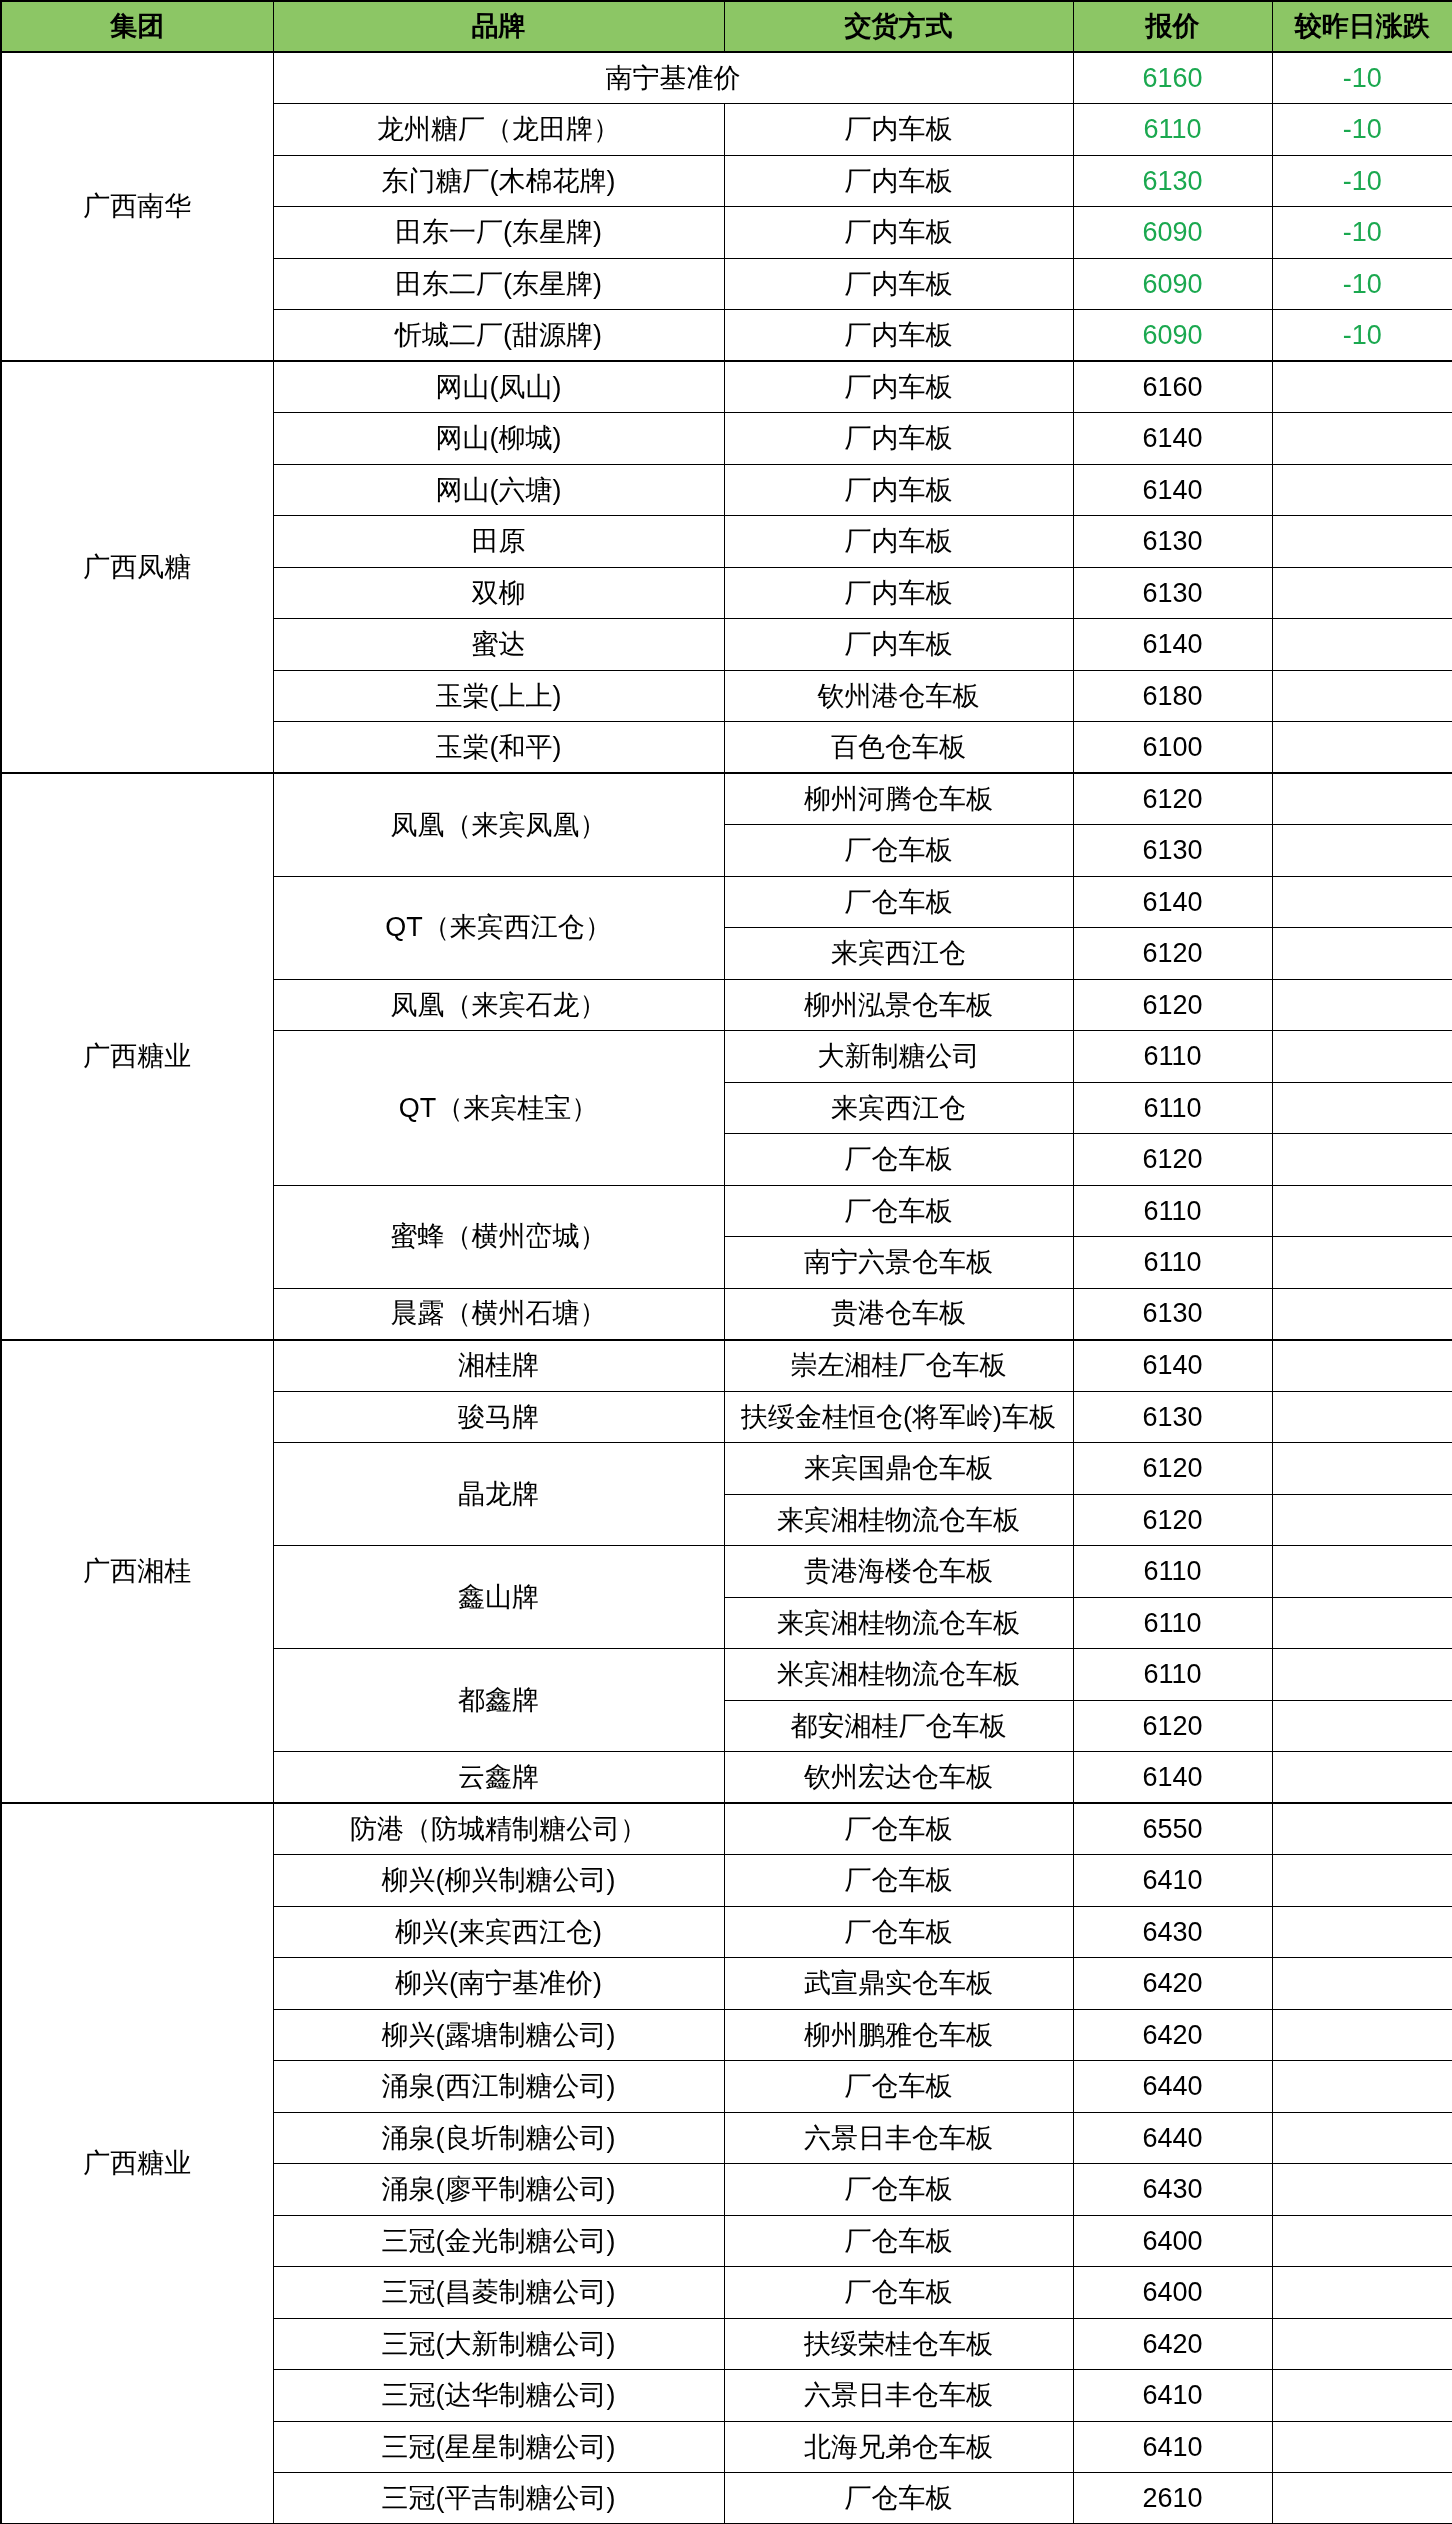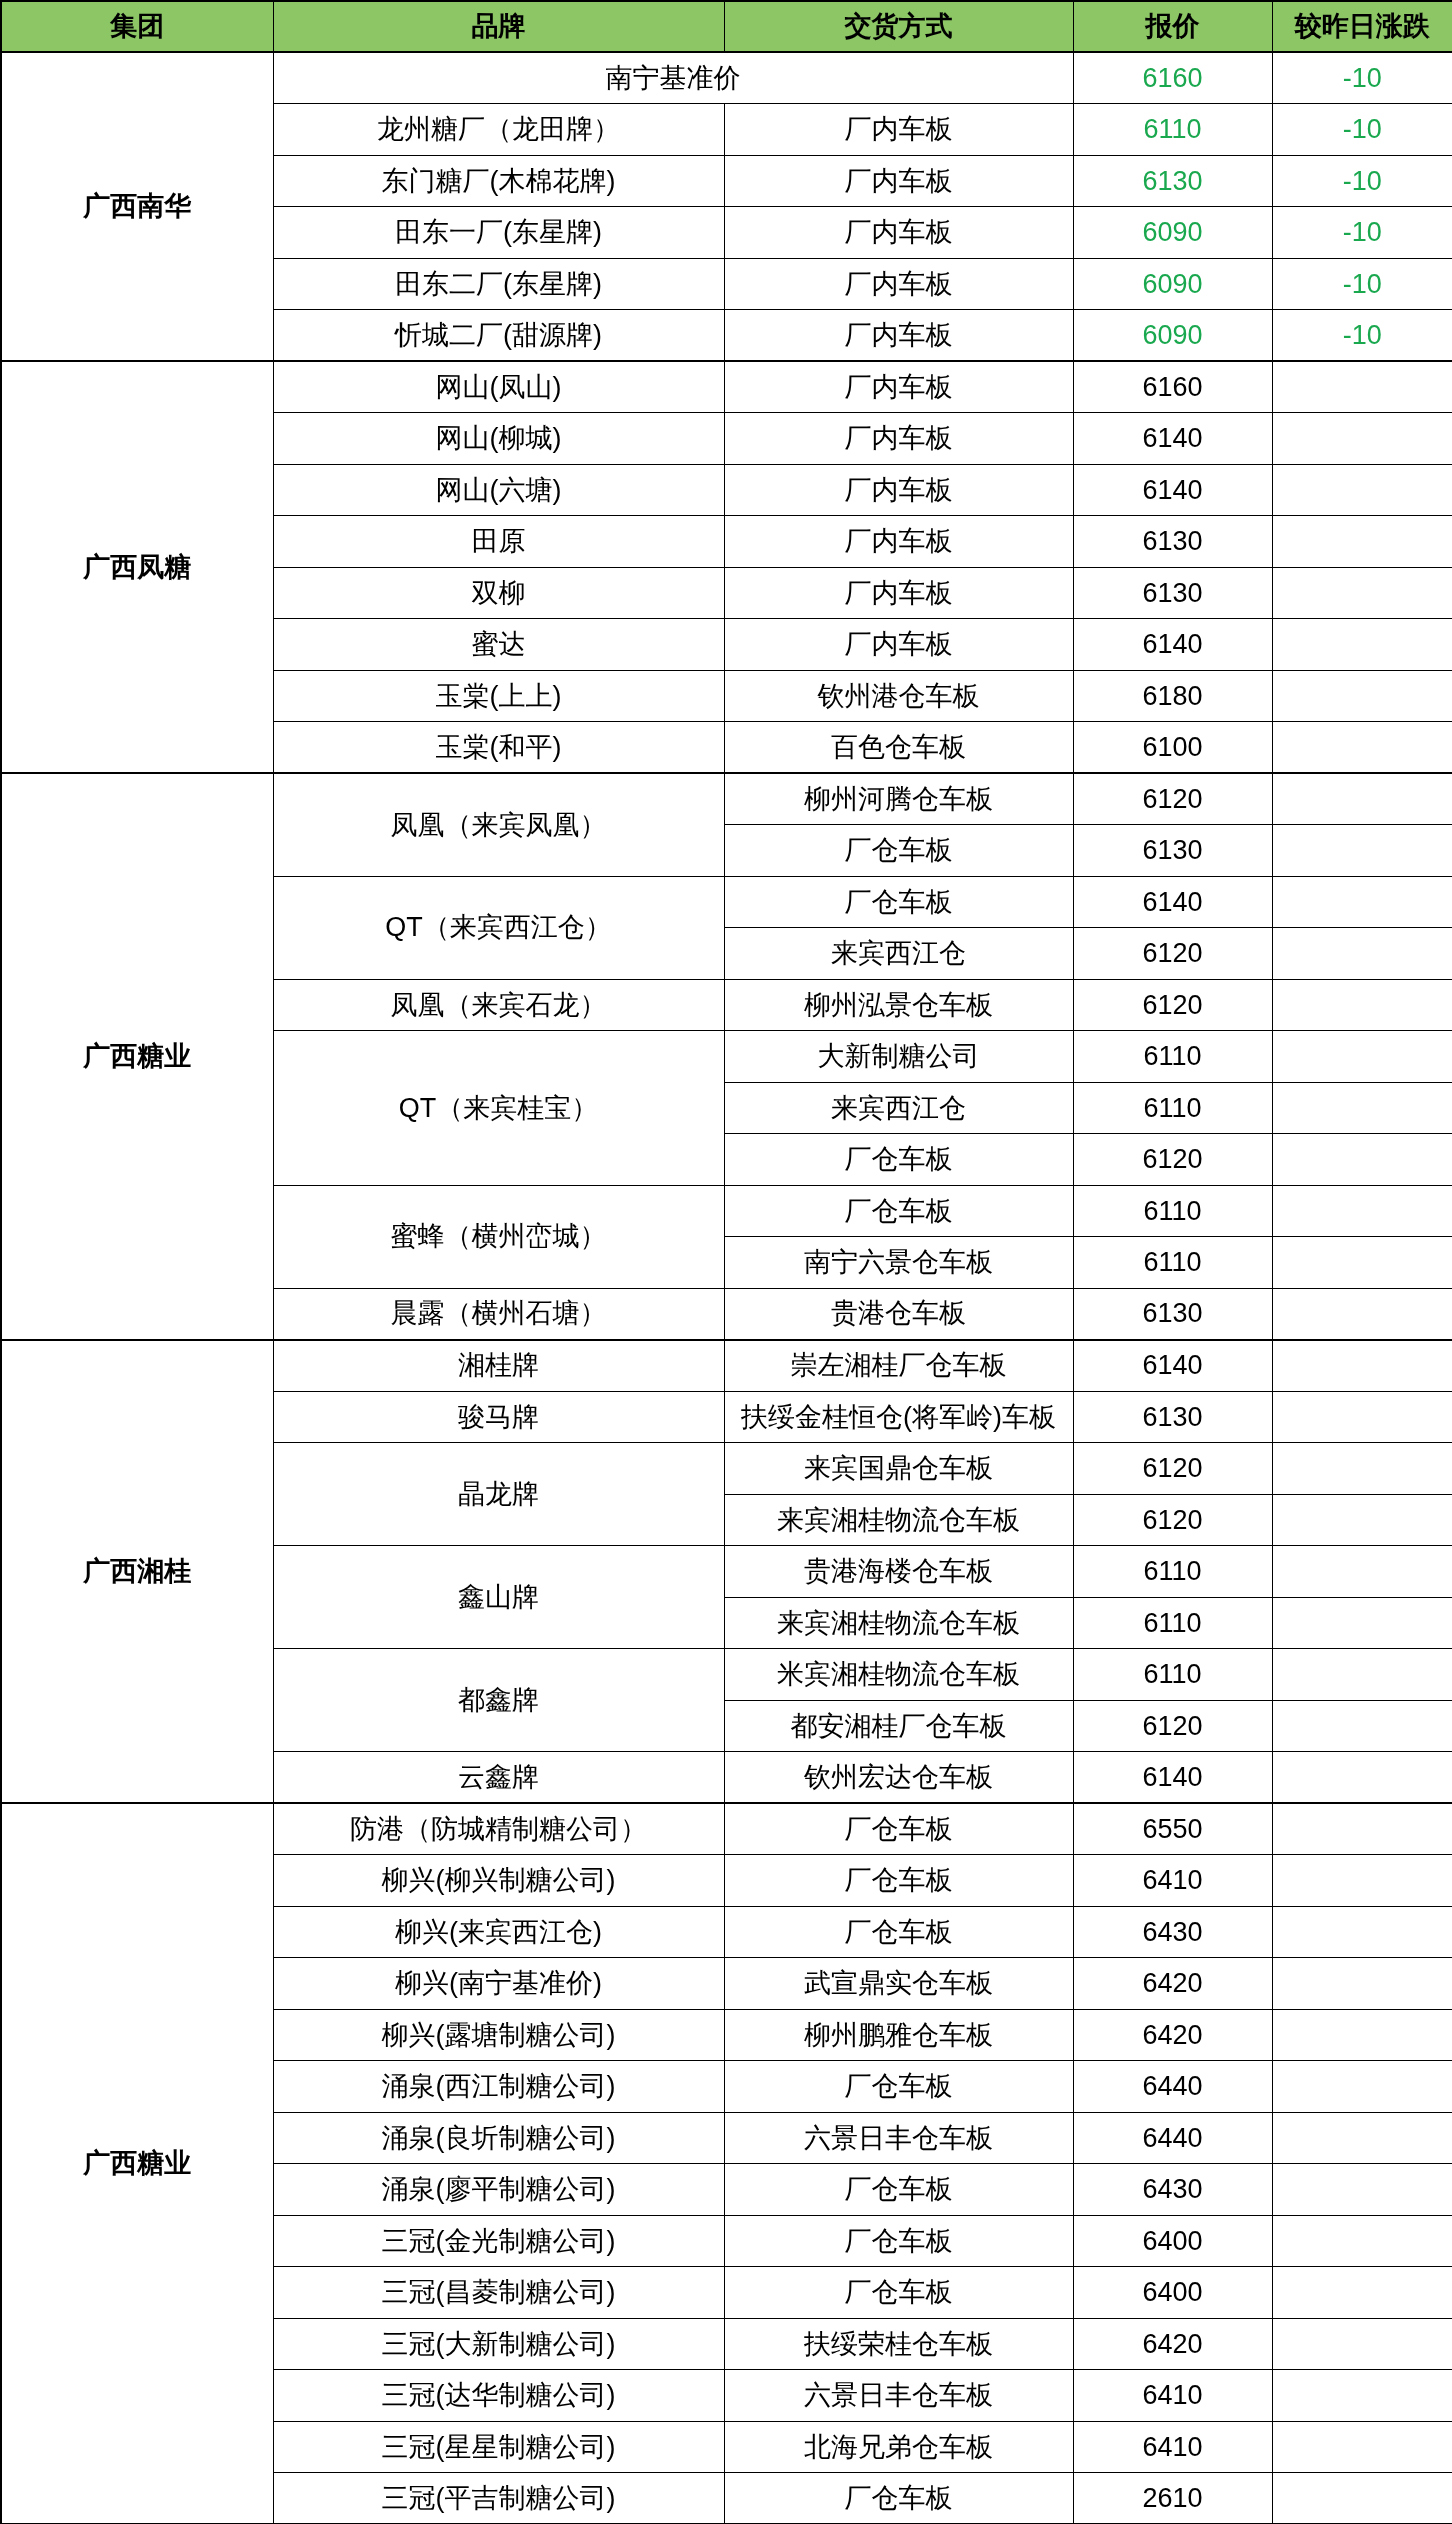--- a/index.html
+++ b/index.html
@@ -49,21 +49,21 @@
     border-bottom: var(--thick) solid var(--border);
     text-align: center;
   }
   .price-table tr.group-start td {
     border-top: var(--thick) solid var(--border);
   }
   .price-table td.green {
     color: var(--green);
   }
   .price-table td.group-cell {
-    font-weight: 700;
+    font-weight: 400;
   }
 </style>
 </head>
 <body>
 
 <div class="page">
   <table class="price-table">
     <colgroup>
       <col style="width:272px">
       <col style="width:451px">

